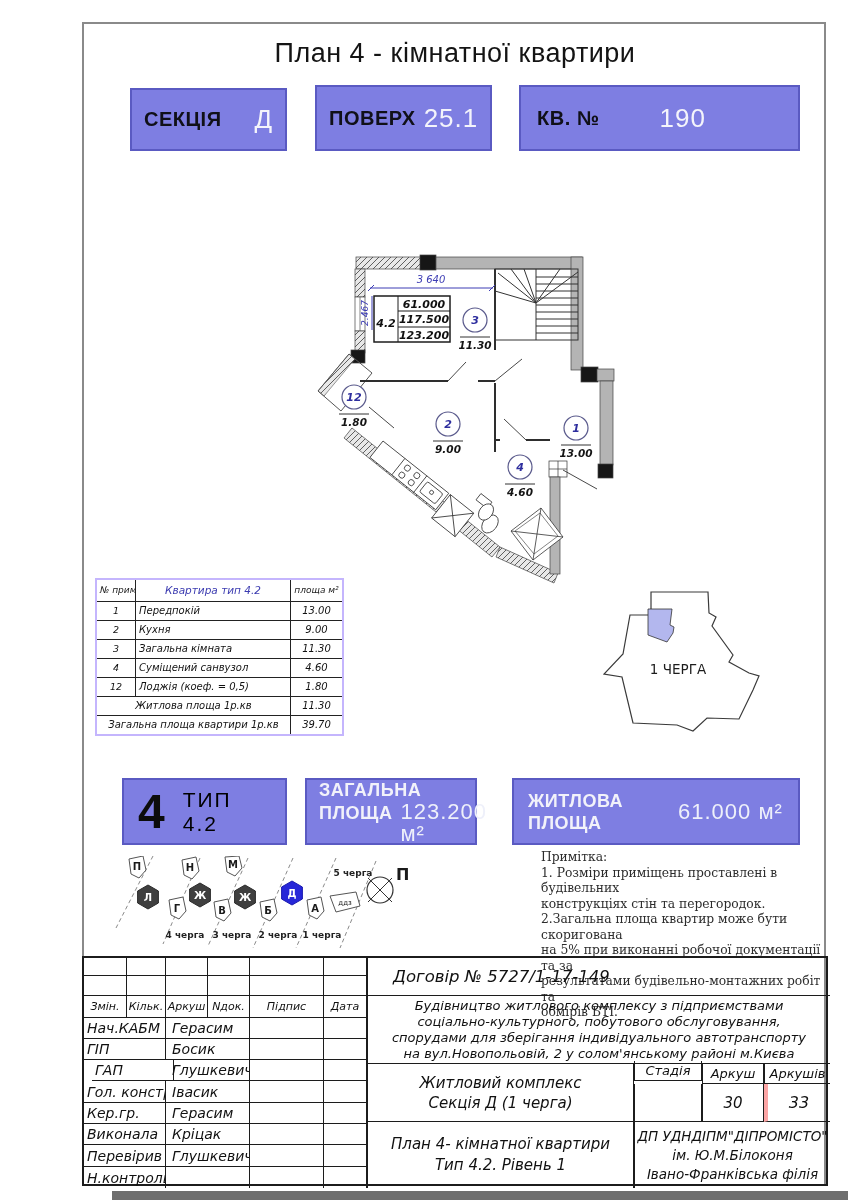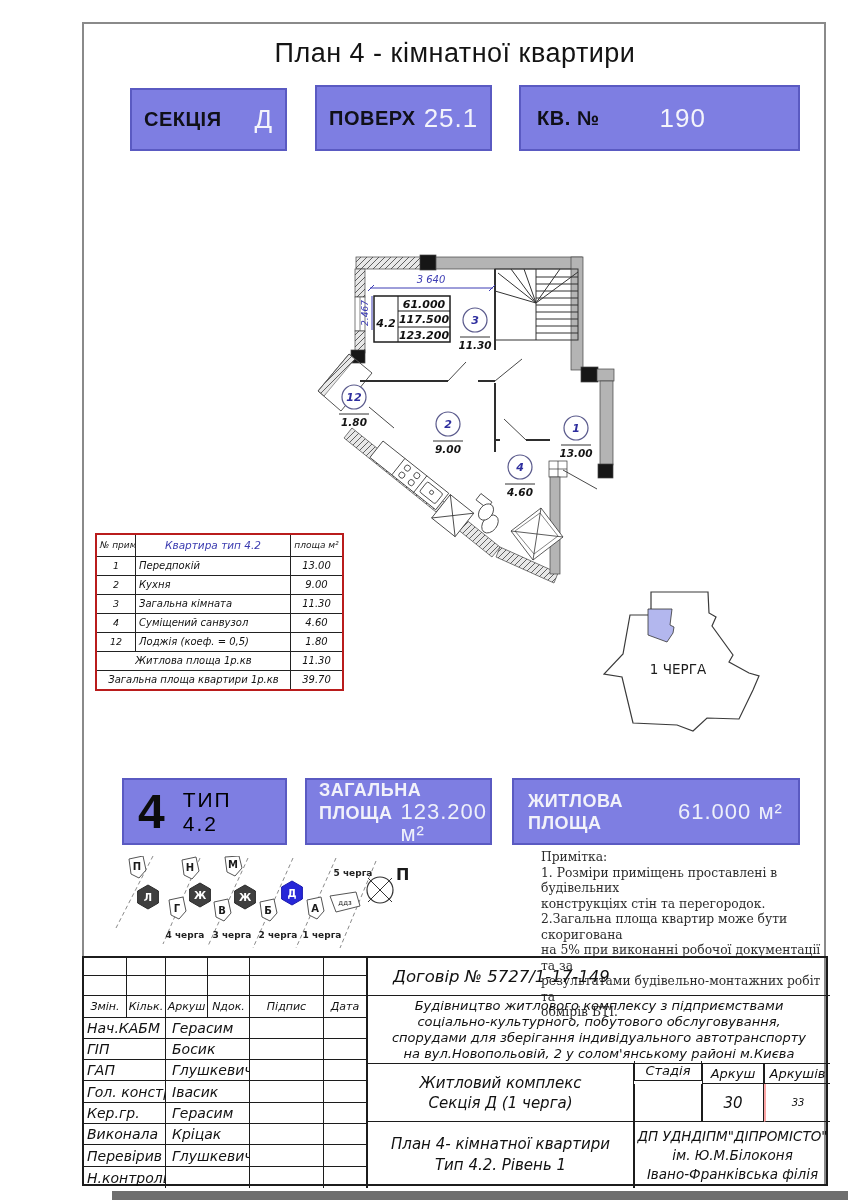--- a/index.html
+++ b/index.html
@@ -11,21 +11,21 @@
                letter-spacing:.5px;color:#141414;}
   .bluebox{background:#7e7ee2;border:2px solid #5a5ac2;box-sizing:border-box;display:flex;align-items:center;}
   .bb-label{color:#101018;font-size:20px;font-weight:600;letter-spacing:.5px;}
   .bb-value{color:#f4f4fb;font-size:26px;font-weight:500;letter-spacing:1px;}
   .arch{font-family:"DejaVu Sans",sans-serif;font-style:italic;}
   .serif{font-family:"DejaVu Serif",serif;}
   svg text{font-family:"DejaVu Sans",sans-serif;}
   
   table.areas{border-collapse:collapse;width:237px;table-layout:fixed;}
   table.areas td,table.areas th{border:1px solid #222;padding:0 3px;height:18px;overflow:hidden;white-space:nowrap;}
-  table.areas{border:2px solid #b91c1c;}
+  table.areas{border:2px solid #c4b5fd;margin-top:45px;}
   .t-num{width:32px;text-align:center;font-size:9.5px;}
   .t-name{width:148px;text-align:left;padding-left:10px;font-size:10px;}
   .t-area{width:45px;text-align:center;font-size:10px;}
   .t-head{font-size:9px;text-align:center;color:#222;}
   .t-head-blue{color:#3b3bb0;font-size:10.5px;text-align:center;}
   .t-total{text-align:center;font-size:10px;}
   
   .sum-num{color:#0c0c0c;font-size:48px;font-weight:700;line-height:1;}
   .sum-type{color:#000000;font-size:21px;letter-spacing:2px;}
   .sum-lbl{color:#f2f2fa;font-size:18px;font-weight:600;line-height:22px;letter-spacing:.5px;}
@@ -264,21 +264,21 @@
   <svg class="abs" style="left:593px;top:580px;" width="180" height="160" viewBox="0 0 180 160">
     <polygon points="58,12 115,12 116,33 123,37 119,46 140,75 136,82 156,93 166,96 160,110 146,139 114,138 100,151 84,145 40,143 29,97 11,94 30,74 37,35 58,35" fill="#ffffff" stroke="#3a3a3a" stroke-width="1.2"></polygon>
     <polygon points="55,29 79,29 77,45 81,47 80,53 74,62 55,55" fill="#b3b7ee" stroke="#333" stroke-width="0.8"></polygon>
     <text x="85" y="94" text-anchor="middle" font-size="13.5" fill="#1c1c1c" font-family="Liberation Sans,sans-serif">1 ЧЕРГА</text>
   </svg>
 
   <div class="abs bluebox" style="left:122px;top:778px;width:165px;height:67px;padding:0 14px;gap:18px;">
     <span class="sum-num">4</span>
     <span class="sum-type">ТИП 4.2</span>
   </div>
-  <div class="abs bluebox" style="left:305px;top:778px;width:187px;height:67px;padding:0 12px;">
+  <div class="abs bluebox" style="left:305px;top:778px;width:172px;height:67px;padding:0 12px;">
     <div style="line-height:22px;">
       <div class="sum-lbl">ЗАГАЛЬНА</div>
       <div style="display:flex;align-items:baseline;gap:8px;">
         <span class="sum-lbl">ПЛОЩА</span>
         <span class="sum-val">123.200 м²</span>
       </div>
     </div>
   </div>
   <div class="abs bluebox" style="left:512px;top:778px;width:288px;height:67px;padding:16px 14px;">
     <div style="line-height:22px;">
@@ -373,21 +373,21 @@
     <div class="tc tc-head" style="left:240px;top:38px;width:43px;height:22px;">Дата</div>
 
     <div class="tc tc-role" style="left:0;top:60px;width:82px;height:21px;">Нач.КАБМ</div>
     <div class="tc tc-name" style="left:82px;top:60px;width:84px;height:21px;">Герасим</div>
     <div class="tc" style="left:166px;top:60px;width:74px;height:21px;"></div>
     <div class="tc" style="left:240px;top:60px;width:43px;height:21px;"></div>
     <div class="tc tc-role" style="left:0;top:81px;width:82px;height:21px;">ГІП</div>
     <div class="tc tc-name" style="left:82px;top:81px;width:84px;height:21px;">Босик</div>
     <div class="tc" style="left:166px;top:81px;width:74px;height:21px;"></div>
     <div class="tc" style="left:240px;top:81px;width:43px;height:21px;"></div>
-    <div class="tc tc-role" style="left:0;top:102px;width:82px;height:21px;">ГАП</div>
+    <div class="tc tc-role" style="left:8px;top:102px;width:82px;height:21px;">ГАП</div>
     <div class="tc tc-name" style="left:82px;top:102px;width:84px;height:21px;">Глушкевич</div>
     <div class="tc" style="left:166px;top:102px;width:74px;height:21px;"></div>
     <div class="tc" style="left:240px;top:102px;width:43px;height:21px;"></div>
     <div class="tc tc-role" style="left:0;top:123px;width:82px;height:22px;">Гол. констр</div>
     <div class="tc tc-name" style="left:82px;top:123px;width:84px;height:22px;">Івасик</div>
     <div class="tc" style="left:166px;top:123px;width:74px;height:22px;"></div>
     <div class="tc" style="left:240px;top:123px;width:43px;height:22px;"></div>
     <div class="tc tc-role" style="left:0;top:145px;width:82px;height:21px;">Кер.гр.</div>
     <div class="tc tc-name" style="left:82px;top:145px;width:84px;height:21px;">Герасим</div>
     <div class="tc" style="left:166px;top:145px;width:74px;height:21px;"></div>
@@ -417,21 +417,21 @@
     <div class="tc tc-center" style="left:283px;top:106px;width:267px;height:58px;border-left:1px solid #1c1c1c;
          font-size:15px;line-height:20px;">
       <div>Житловий комплекс</div>
       <div>Секція Д  (1 черга)</div>
     </div>
     <div class="tc tc-center" style="left:550px;top:103px;width:68px;height:20px;border-left:1px solid #1c1c1c;font-size:13px;">Стадія</div>
     <div class="tc tc-center" style="left:618px;top:106px;width:62px;height:20px;border-left:1px solid #1c1c1c;font-size:13px;">Аркуш</div>
     <div class="tc tc-center" style="left:680px;top:106px;width:66px;height:20px;border-left:1px solid #1c1c1c;border-right:none;font-size:13px;">Аркушів</div>
     <div class="tc tc-center" style="left:550px;top:126px;width:68px;height:38px;border-left:1px solid #1c1c1c;font-size:14px;"></div>
     <div class="tc tc-center" style="left:618px;top:126px;width:62px;height:38px;border-left:1px solid #1c1c1c;font-size:15px;">30</div>
-    <div class="tc tc-center" style="left:680px;top:126px;width:66px;height:38px;border-left:2px solid #fca5a5;border-right:none;font-size:10px;">33</div>
+    <div class="tc tc-center" style="left:680px;top:126px;width:66px;height:38px;border-left:4px solid #fca5a5;border-right:none;font-size:16px;">33</div>
     <div class="tc tc-center nob" style="left:283px;top:164px;width:267px;height:66px;border-left:1px solid #1c1c1c;
          font-size:15px;line-height:21px;">
       <div>План 4- кімнатної квартири</div>
       <div>Тип 4.2. Рівень 1</div>
     </div>
     <div class="tc tc-center nob" style="left:550px;top:164px;width:196px;height:66px;border-left:1px solid #1c1c1c;border-right:none;
          font-size:13.5px;line-height:19px;">
       <div>ДП УДНДІПМ"ДІПРОМІСТО"</div>
       <div>ім. Ю.М.Білоконя</div>
       <div>Івано-Франківська філія</div>

